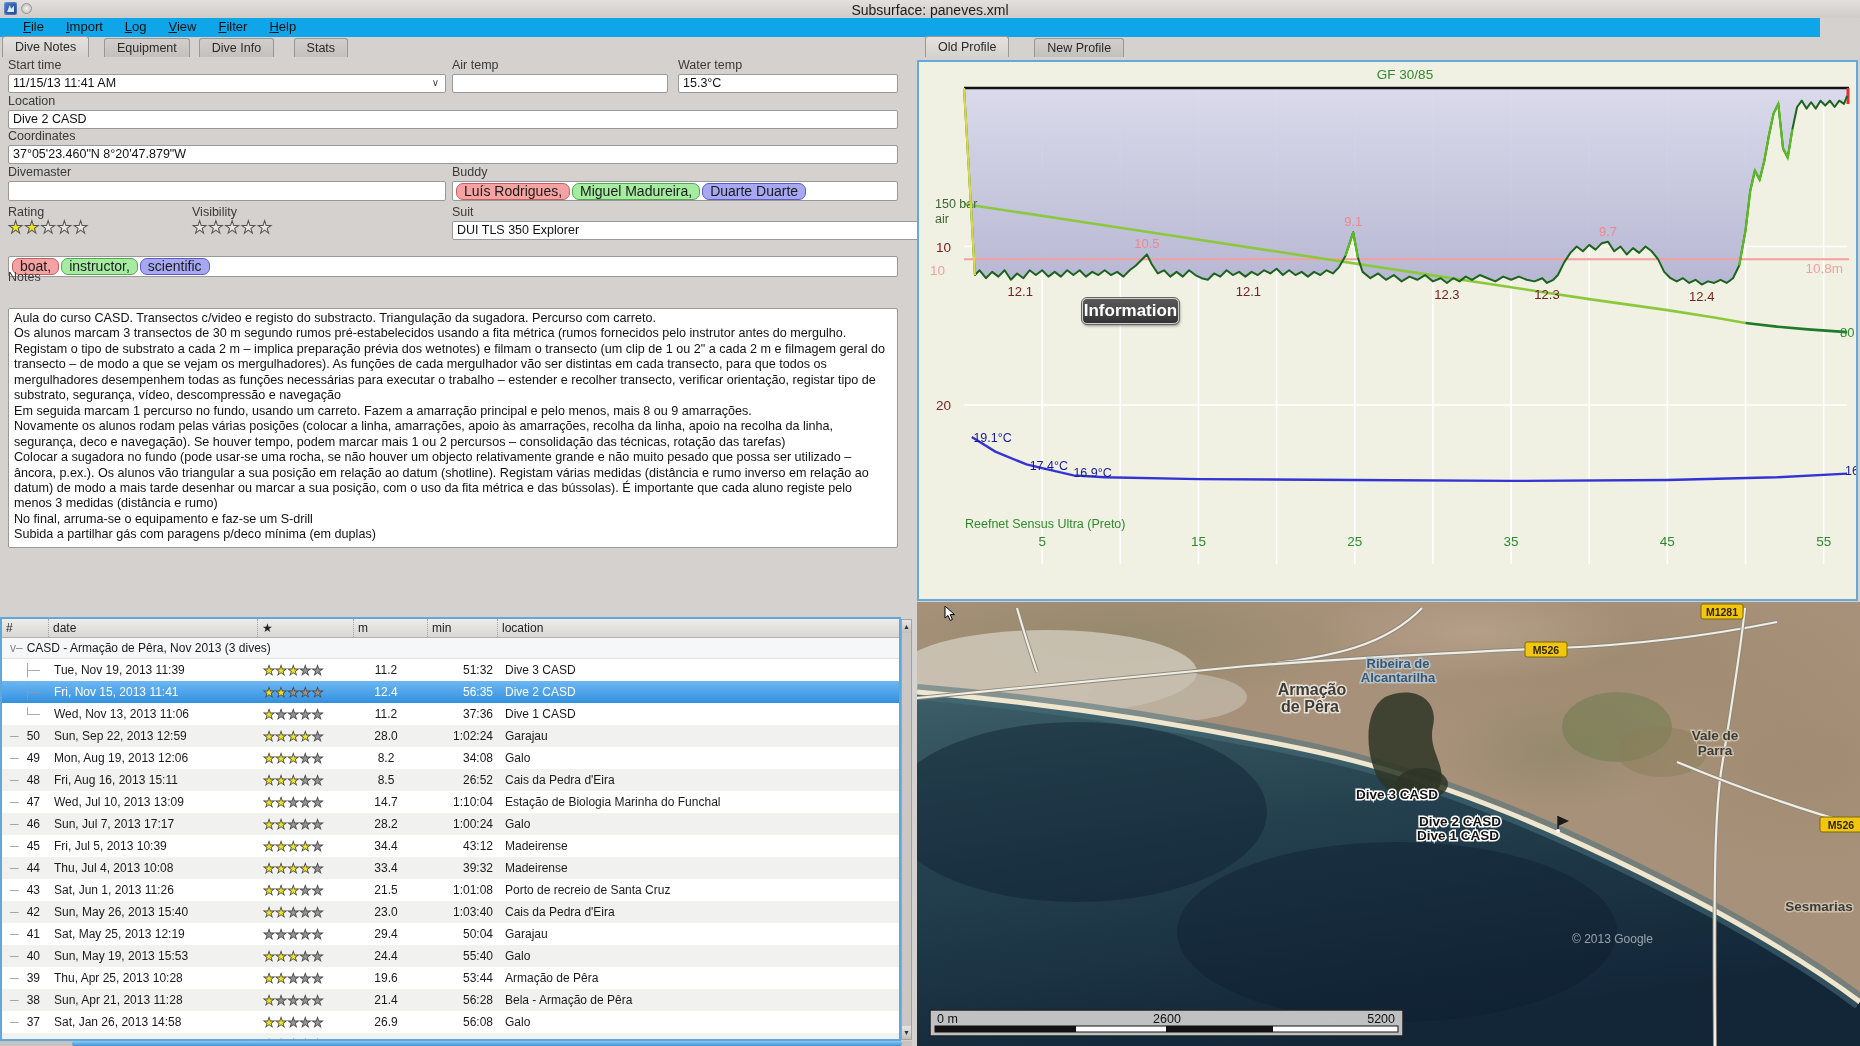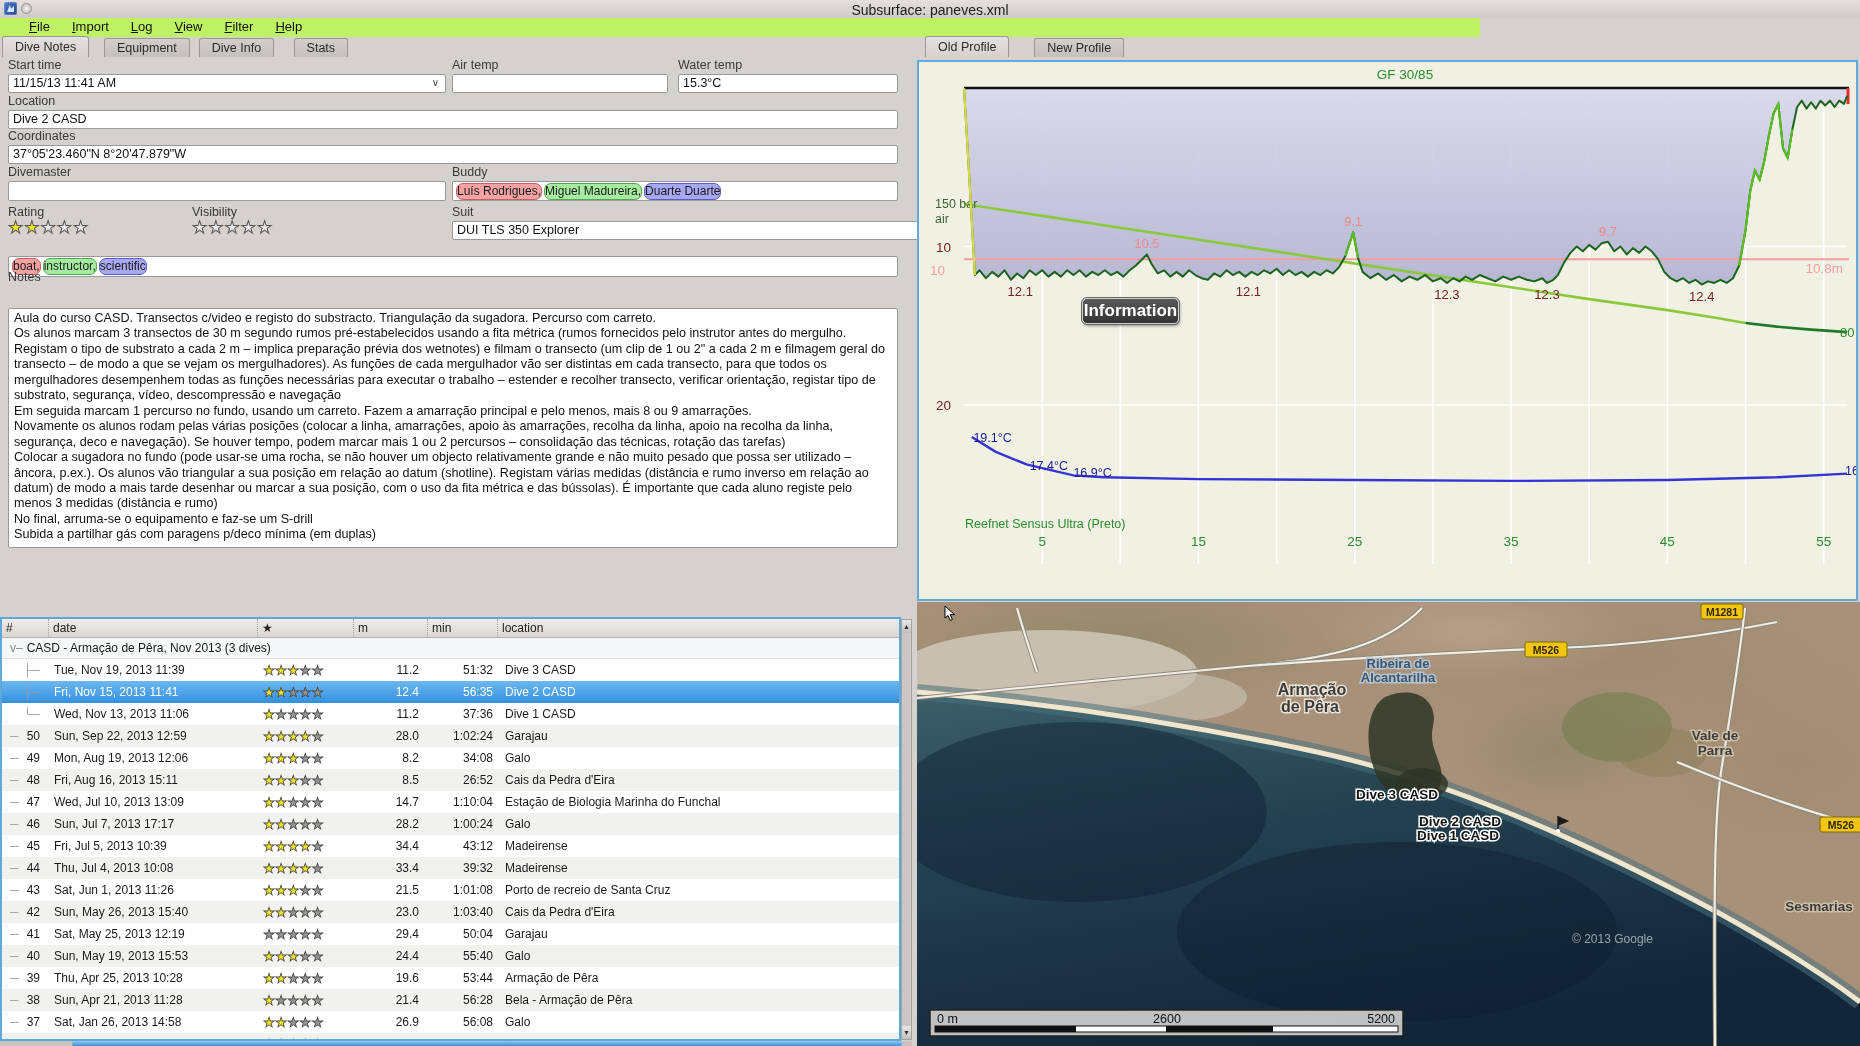--- a/index.html
+++ b/index.html
@@ -10,36 +10,36 @@
   
   .titlebar { position:absolute; left:0; top:0; width:1860px; height:18px;
     background:linear-gradient(#e3e0dd,#cfcbc8); }
   .titlebar .title { position:absolute; left:0; right:0; top:2px; text-align:center; font-size:14px; color:#1c1c1c; }
   .app-icon { position:absolute; left:4px; top:2px; width:13px; height:13px; border-radius:2px;
     background:linear-gradient(135deg,#4a7fd4,#1c3f8e); box-shadow:inset 0 0 2px #bcd; }
   .app-icon::after { content:""; position:absolute; left:3px; top:3px; width:7px; height:7px;
     background:#dce8fa; clip-path:polygon(0 100%,40% 0,60% 55%,100% 10%,100% 100%); }
   .win-btn { position:absolute; left:21px; top:3px; width:11px; height:11px; border-radius:50%;
     background:radial-gradient(#f4f2f0,#b9b5b2); border:1px solid #979390; }
-  .menubar { position:absolute; left:0; top:18px; width:1480px; height:19px; background:#bef264; display:flex; gap:4px; padding-left:20px; }
+  .menubar { position:absolute; left:0; top:18px; width:1820px; height:19px; background:#0ea5e9; display:flex; gap:4px; padding-left:14px; }
   .menu-item { padding:1px 9px 2px; font-size:13px; color:#111; }
   .menu-item::first-letter { text-decoration:underline; }
 
   
   .tab { position:absolute; top:38px; height:19px; background:linear-gradient(#d2cecb,#c4c0bd);
     border:1px solid #9b9794; border-bottom:none; border-radius:3px 3px 0 0; padding:2px 12px 0; font-size:12.5px; color:#2a2a2a; }
   .tab.active { top:36px; height:21px; background:linear-gradient(#e4e1de,#d5d1ce); padding-top:3px; z-index:3; }
 
   
   .flabel { position:absolute; font-size:12.5px; color:#3a3a3a; }
   .field { position:absolute; background:#fff; border:1px solid #999; border-radius:2px; height:19px;
     font-size:12.5px; color:#111; padding:1px 4px; font-family:"Liberation Sans",sans-serif; }
   .combo-arrow { position:absolute; right:2px; top:2px; width:15px; height:13px; color:#444; font-size:10px; text-align:center; }
   .pillbox { display:flex; align-items:center; gap:2px; padding:1px 3px; }
-  .pill { border-radius:7px; padding:0 0 1px; font-size:12px; color:#1c1c1c; line-height:14px; border:1px solid; }
+  .pill { border-radius:7px; padding:0 7px 1px; font-size:14px; color:#1c1c1c; line-height:14px; border:1px solid; }
   .pill.red   { background:#f4a2a2; border-color:#c65f5f; }
   .pill.green { background:#a5eca0; border-color:#54a854; }
   .pill.blue  { background:#a6a8f2; border-color:#5c5cc8; }
   .stars-form { position:absolute; letter-spacing:1px; font-size:17px; line-height:17px; }
   .star { -webkit-text-stroke:1px #555; }
   .star.on  { color:#f2e71c; }
   .star.off { color:#e9e9e9; }
   .notesbox { position:absolute; background:#fff; border:1px solid #999; border-radius:2px;
     font-size:12.6px; line-height:15.45px; padding:2px 5px; white-space:pre-wrap; overflow:hidden; color:#111; }
 
@@ -54,21 +54,21 @@
   .tree-glyph { color:#888; margin-right:4px; }
   .dl-row { display:grid; grid-template-columns:46px 209px 96px 74px 70px 1fr; height:22px; align-items:center; color:#1a1a1a; }
   .dl-row.odd { background:#f1f1f0; }
   .dl-row.selected { background:linear-gradient(#6db7f3,#3390df); color:#fff; }
   .dl-num { display:flex; justify-content:space-between; padding:0 8px 0 8px; }
   .dl-num .dash { color:#9a9a9a; }
   .dl-date { padding-left:6px; white-space:nowrap; overflow:hidden; }
   .dl-stars { font-size:13.5px; letter-spacing:0px; padding-left:6px; white-space:nowrap; }
   .dl-stars .on  { color:#f2e71c; -webkit-text-stroke:0.8px #4a4a4a; }
   .dl-stars .off { color:#969696; -webkit-text-stroke:0.8px #4a4a4a; }
-  .dl-depth { text-align:right; padding-right:8px; }
+  .dl-depth { text-align:center; padding-right:8px; }
   .dl-dur { text-align:right; padding-right:4px; }
   .dl-loc { padding-left:8px; white-space:nowrap; overflow:hidden; }
 
   .vscroll { position:absolute; left:901px; top:619px; width:11px; height:421px; background:#cac7c4; border:1px solid #a5a2a0; }
   .vs-btn { position:absolute; left:0; width:9px; height:13px; background:linear-gradient(#e8e6e4,#c2bfbc); color:#333;
     font-size:7px; text-align:center; line-height:13px; }
   .hscroll { position:absolute; left:0; top:1041px; width:912px; height:5px; background:#c6c3c0; }
   .hthumb { position:absolute; left:72px; top:0; width:830px; height:5px; border-radius:2px;
     background:linear-gradient(#8ec8f2,#3f93d8); }
 

